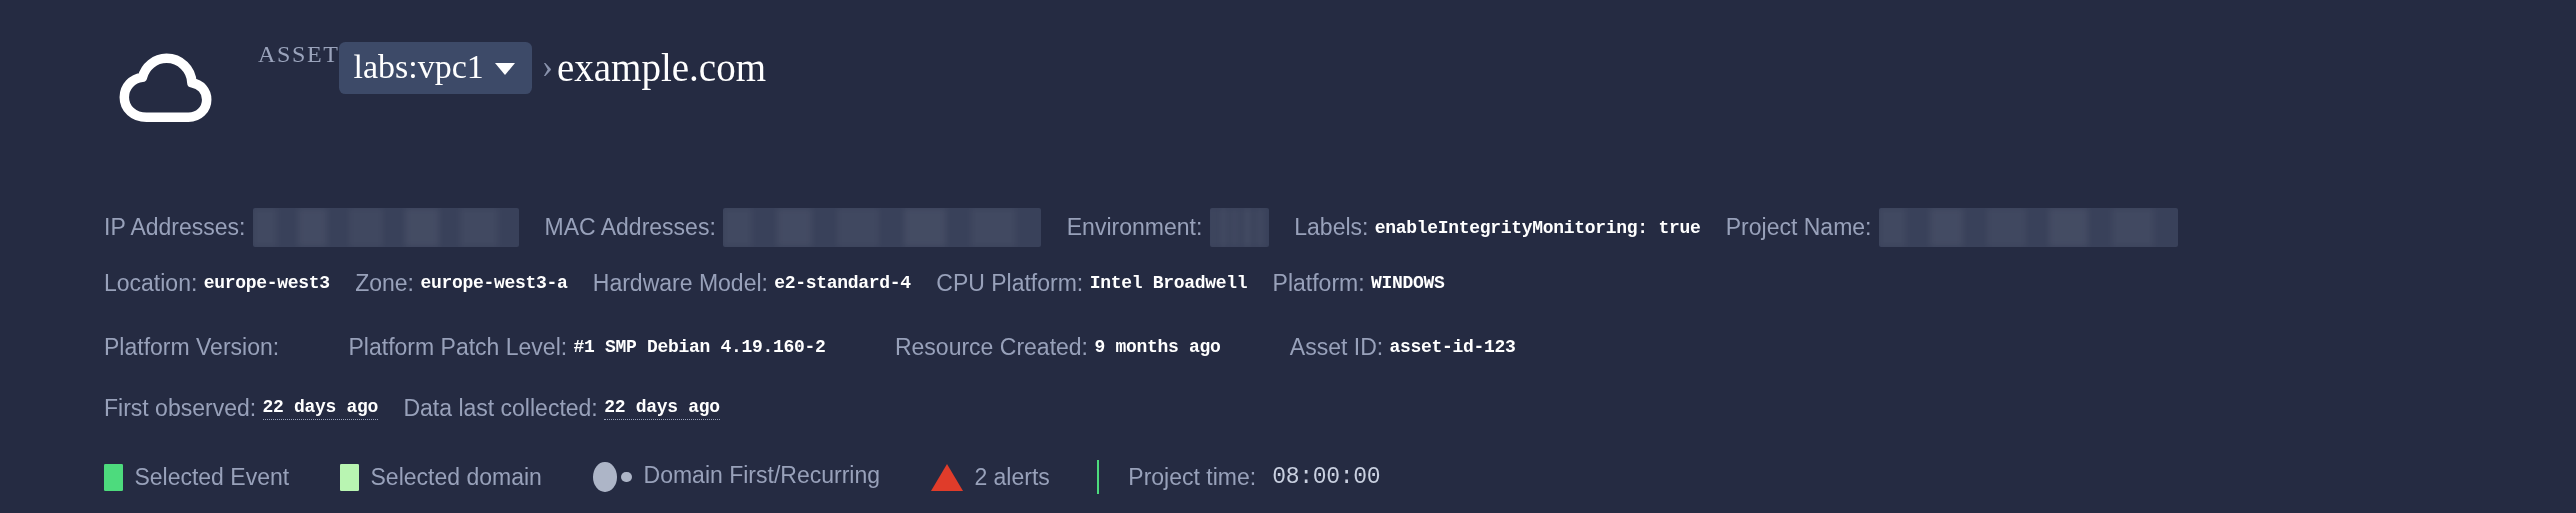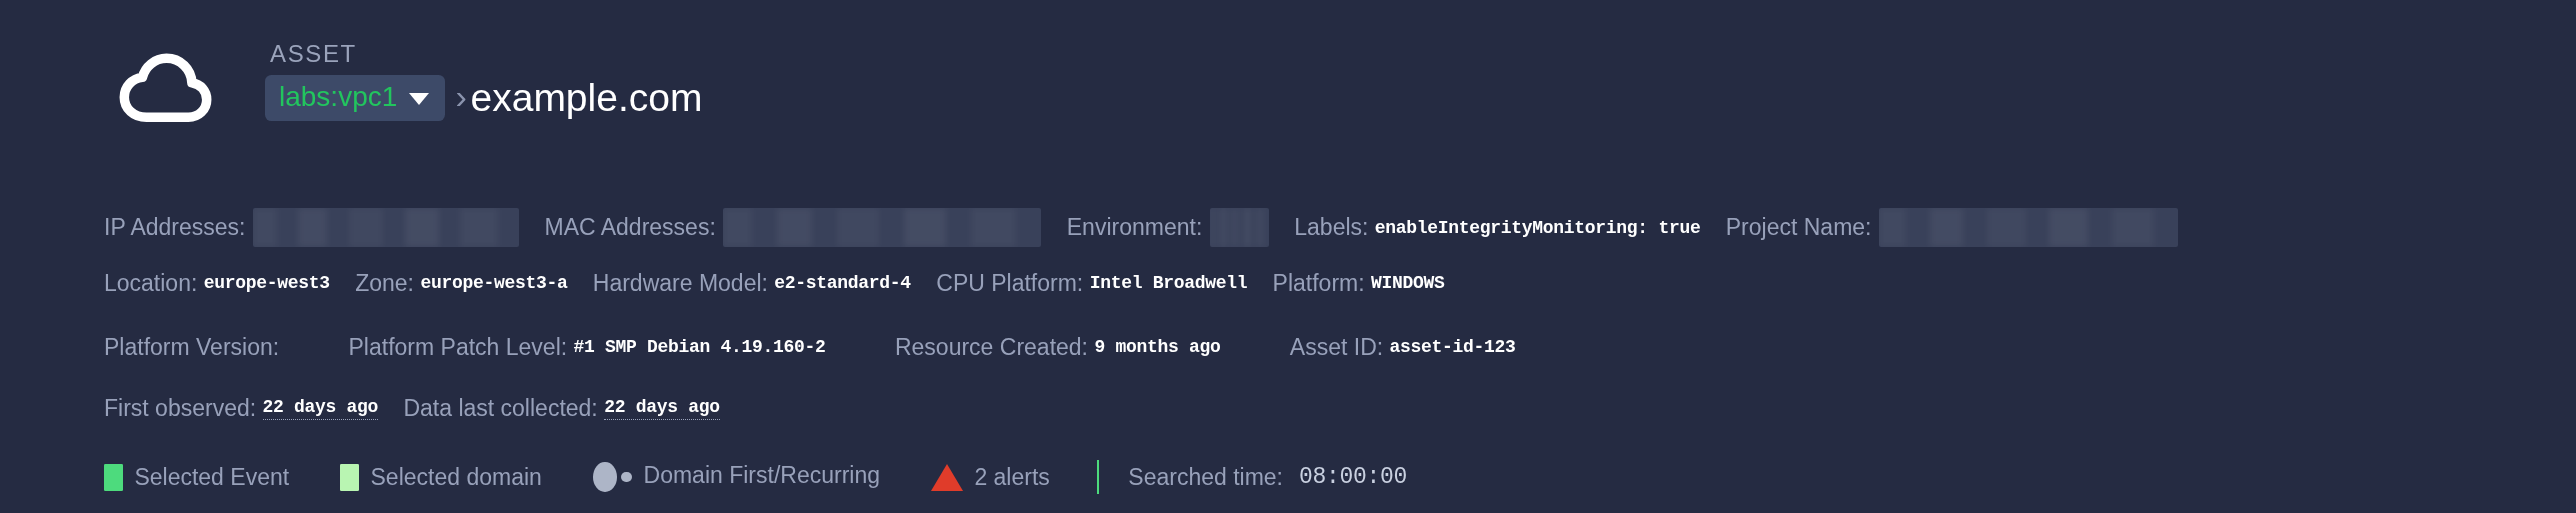--- a/index.html
+++ b/index.html
@@ -38,23 +38,24 @@
     height: 108px;
     display: flex;
     align-items: center;
     justify-content: center;
     flex: 0 0 auto;
   }
   .cloud-icon-wrap svg { display: block; }
 
   .header-text {
     display: flex;
-    flex-direction: column;
-    margin-left: 36px;
+    flex-direction: row;
+    margin-left: 24px;
     padding-top: 9px;
+    font-family: Liberation Serif, serif;
   }
 
   .kicker {
     font-size: 24px;
     letter-spacing: 1.6px;
     color: #9aa3bb;
     font-weight: 400;
     line-height: 1;
     margin-bottom: 9px;
     padding-left: 5.1px;
@@ -68,23 +69,23 @@
   .scope-pill {
     background: #3d4a68;
     border-radius: 6.4px;
     padding: 7.6px 16.5px 10.2px 14px;
     display: flex;
     align-items: center;
     gap: 11.4px;
     cursor: pointer;
   }
   .scope-pill-label {
-    font-size: 28px;
+    font-size: 34px;
     font-weight: 400;
-    color: #22c55e;
+    color: #ffffff;
     line-height: 1;
     white-space: nowrap;
   }
   .caret-down {
     width: 0; height: 0;
     border-left: 10.2px solid transparent;
     border-right: 10.2px solid transparent;
     border-top: 12px solid #ffffff;
     margin-top: 5.1px;
     flex: 0 0 auto;
@@ -378,19 +379,19 @@
     </span>
 
     <span class="legend-item">
       <span class="tri"></span>
       <span class="legend-label">2 alerts</span>
     </span>
 
     <span class="legend-divider"></span>
 
     <span class="legend-time">
-      <span class="lt-label">Searched time:</span>
+      <span class="lt-label">Project time:</span>
       <span class="lt-value">08:00:00</span>
     </span>
   </div>
 
 </div>
 
 
 </body></html>

